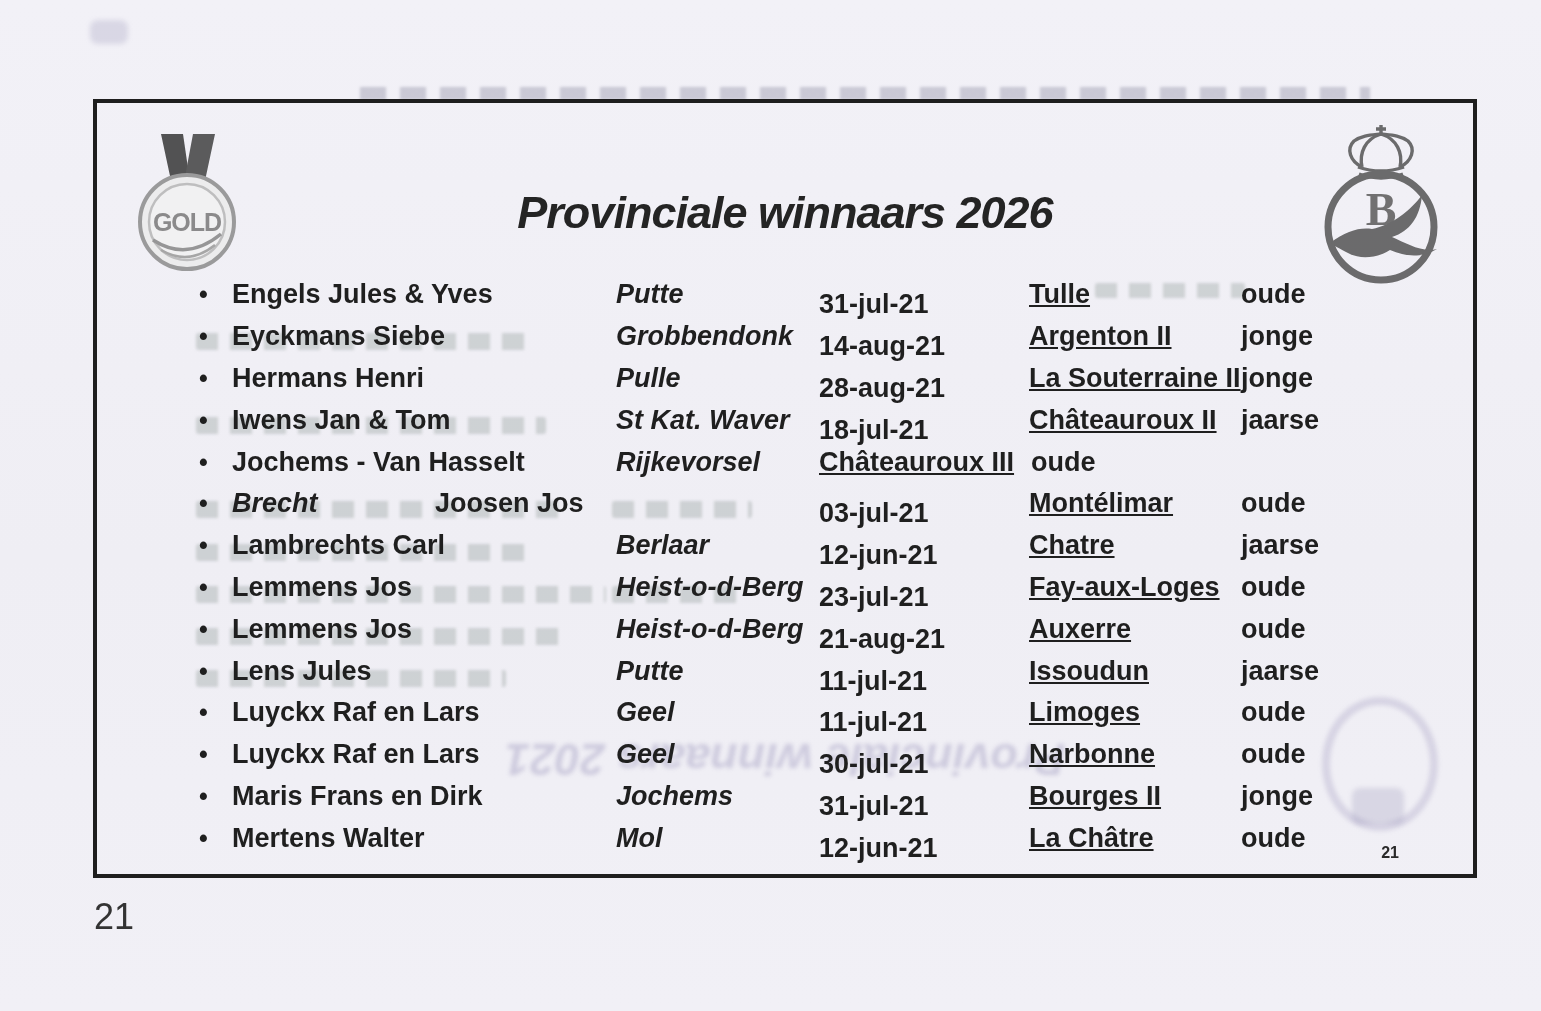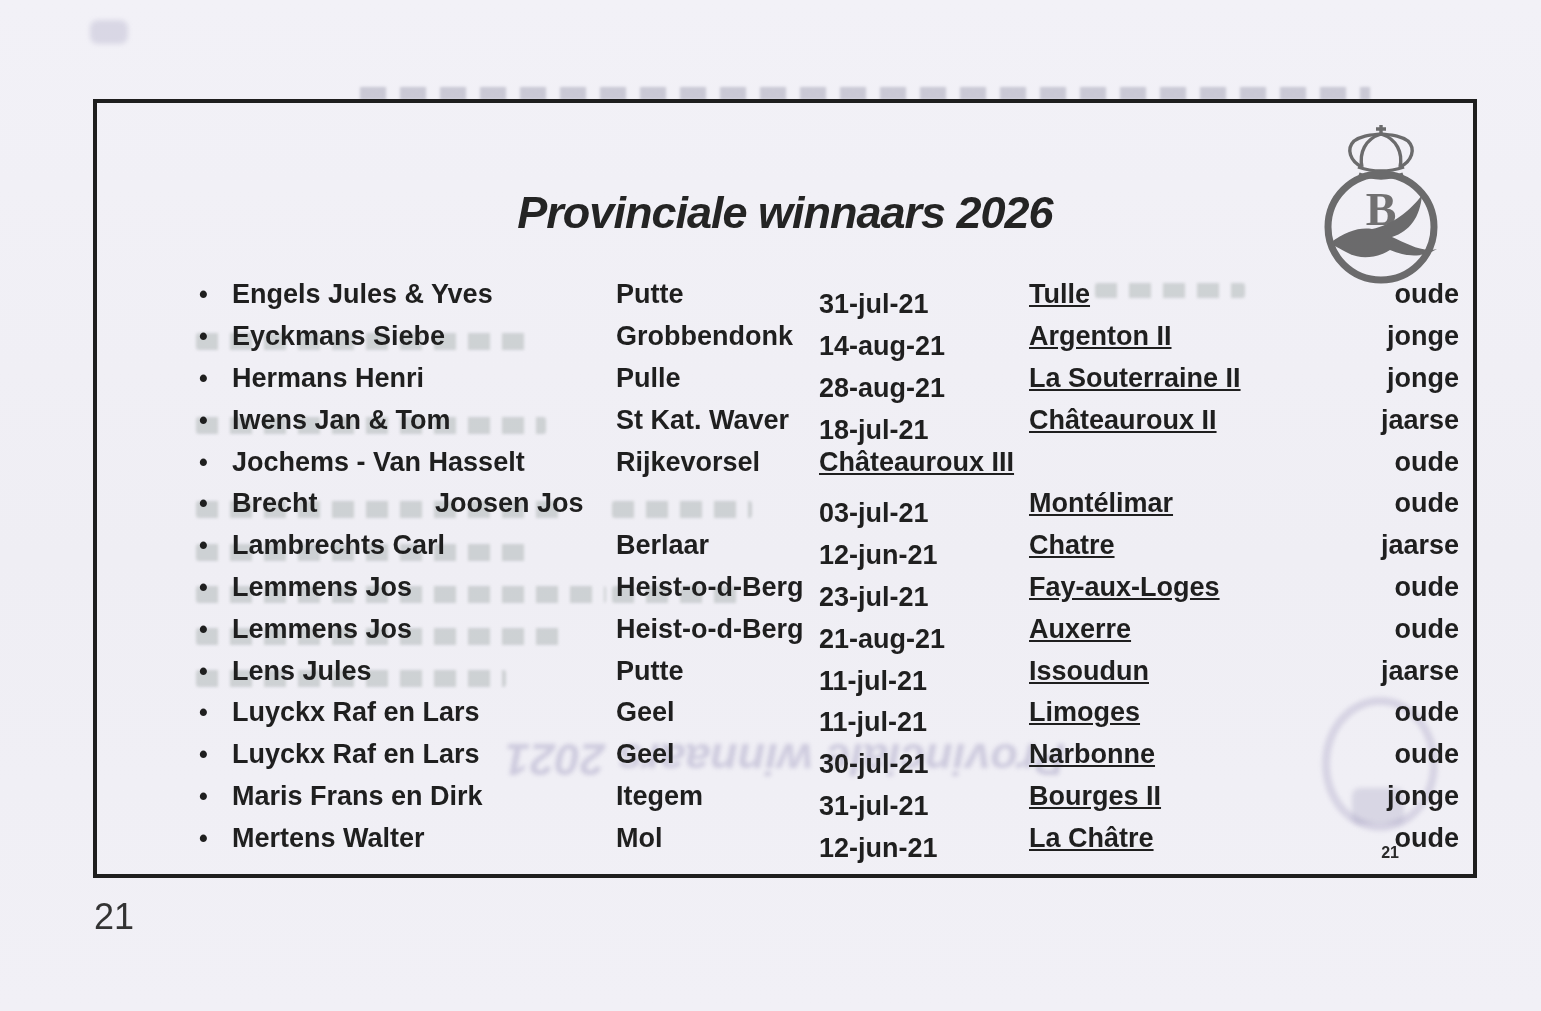--- a/index.html
+++ b/index.html
@@ -68,24 +68,24 @@
   }
   .row{
     display:flex;align-items:center;
     height:41.8px;
     font-size:27px;font-weight:700;color:#1f1f1f;
     white-space:nowrap;
   }
   .cell{overflow:visible;}
   .c-bullet{width:33px;font-size:25px;}
   .c-name{width:384px;}
-  .c-locality{width:203px;}
+  .c-locality{width:203px;font-style:italic;}
   .c-date{width:210px;margin-top:20px;}
   .c-race{width:212px;text-decoration:underline;}
-  .c-cat{flex:1;text-align:right;}
+  .c-cat{flex:1;}
 
   .inner-pagenum{
     position:absolute;right:74px;bottom:12px;
     font-size:16px;font-weight:700;color:#2a2a2a;
   }
   .pagenum{
     position:absolute;left:94px;top:896px;
     font-size:36px;color:#333;
   }
 </style>
@@ -105,20 +105,31 @@
   <div class="ghost ghost-dashes" style="left:196px;top:586px;width:410px;height:17px;"></div>
   <div class="ghost ghost-dashes" style="left:612px;top:586px;width:130px;height:17px;"></div>
   <div class="ghost ghost-dashes" style="left:196px;top:628px;width:370px;height:17px;"></div>
   <div class="ghost ghost-dashes" style="left:196px;top:670px;width:310px;height:17px;"></div>
   <div class="ghost ghost-title" style="left:455px;top:733px;width:660px;">Provinciale winnaars 2021</div>
   <div class="ghost ghost-ring" style="left:1322px;top:697px;width:100px;height:118px;"></div>
   <div class="ghost ghost-blob" style="left:1352px;top:788px;width:52px;height:36px;"></div>
 
   <div class="frame">
 
+    <div class="medal">
+      <svg width="112" height="142" viewBox="0 0 112 142" xmlns="http://www.w3.org/2000/svg">
+        <polygon points="30,2 52,2 59,50 42,58" fill="#3d3d3d"></polygon>
+        <polygon points="84,2 62,2 53,50 72,58" fill="#474747"></polygon>
+        <circle cx="56" cy="90" r="47" fill="#ececec" stroke="#8f8f8f" stroke-width="4"></circle>
+        <circle cx="56" cy="90" r="38" fill="#f2f2f2" stroke="#b8b8b8" stroke-width="2.5"></circle>
+        <text x="56" y="99" text-anchor="middle" font-family="Liberation Sans, sans-serif" font-size="25" font-weight="700" fill="#7d7d7d" letter-spacing="-1">GOLD</text>
+        <path d="M22,108 Q56,130 90,102" fill="none" stroke="#8a8a8a" stroke-width="3.5"></path>
+        <path d="M30,118 Q58,134 84,113" fill="none" stroke="#9c9c9c" stroke-width="2.5"></path>
+      </svg>
+    </div>
 
     <div class="title">Provinciale winnaars 2026</div>
 
     <div class="fed-logo">
       <svg width="130" height="172" viewBox="0 0 130 172" xmlns="http://www.w3.org/2000/svg">
         <g stroke="#4e4e4e" stroke-width="3.4" fill="none">
           <path d="M65 4 v9 M60 8 h10"></path>
           <path d="M65 13 C49 18 43 32 46 46"></path>
           <path d="M65 13 C81 18 87 32 84 46"></path>
           <path d="M46 46 C34 40 30 28 38 20 C46 14 56 14 65 13"></path>
@@ -232,21 +243,21 @@
         <span class="cell c-bullet">•</span>
         <span class="cell c-name">Luyckx Raf en Lars</span>
         <span class="cell c-locality">Geel</span>
         <span class="cell c-date">30-jul-21</span>
         <span class="cell c-race">Narbonne</span>
         <span class="cell c-cat">oude</span>
       </div>
         <div class="row">
         <span class="cell c-bullet">•</span>
         <span class="cell c-name">Maris Frans en Dirk</span>
-        <span class="cell c-locality">Itegem</span>
+        <span class="cell c-locality">Jochems</span>
         <span class="cell c-date">31-jul-21</span>
         <span class="cell c-race">Bourges II</span>
         <span class="cell c-cat">jonge</span>
       </div>
         <div class="row">
         <span class="cell c-bullet">•</span>
         <span class="cell c-name">Mertens Walter</span>
         <span class="cell c-locality">Mol</span>
         <span class="cell c-date">12-jun-21</span>
         <span class="cell c-race">La Châtre</span>

